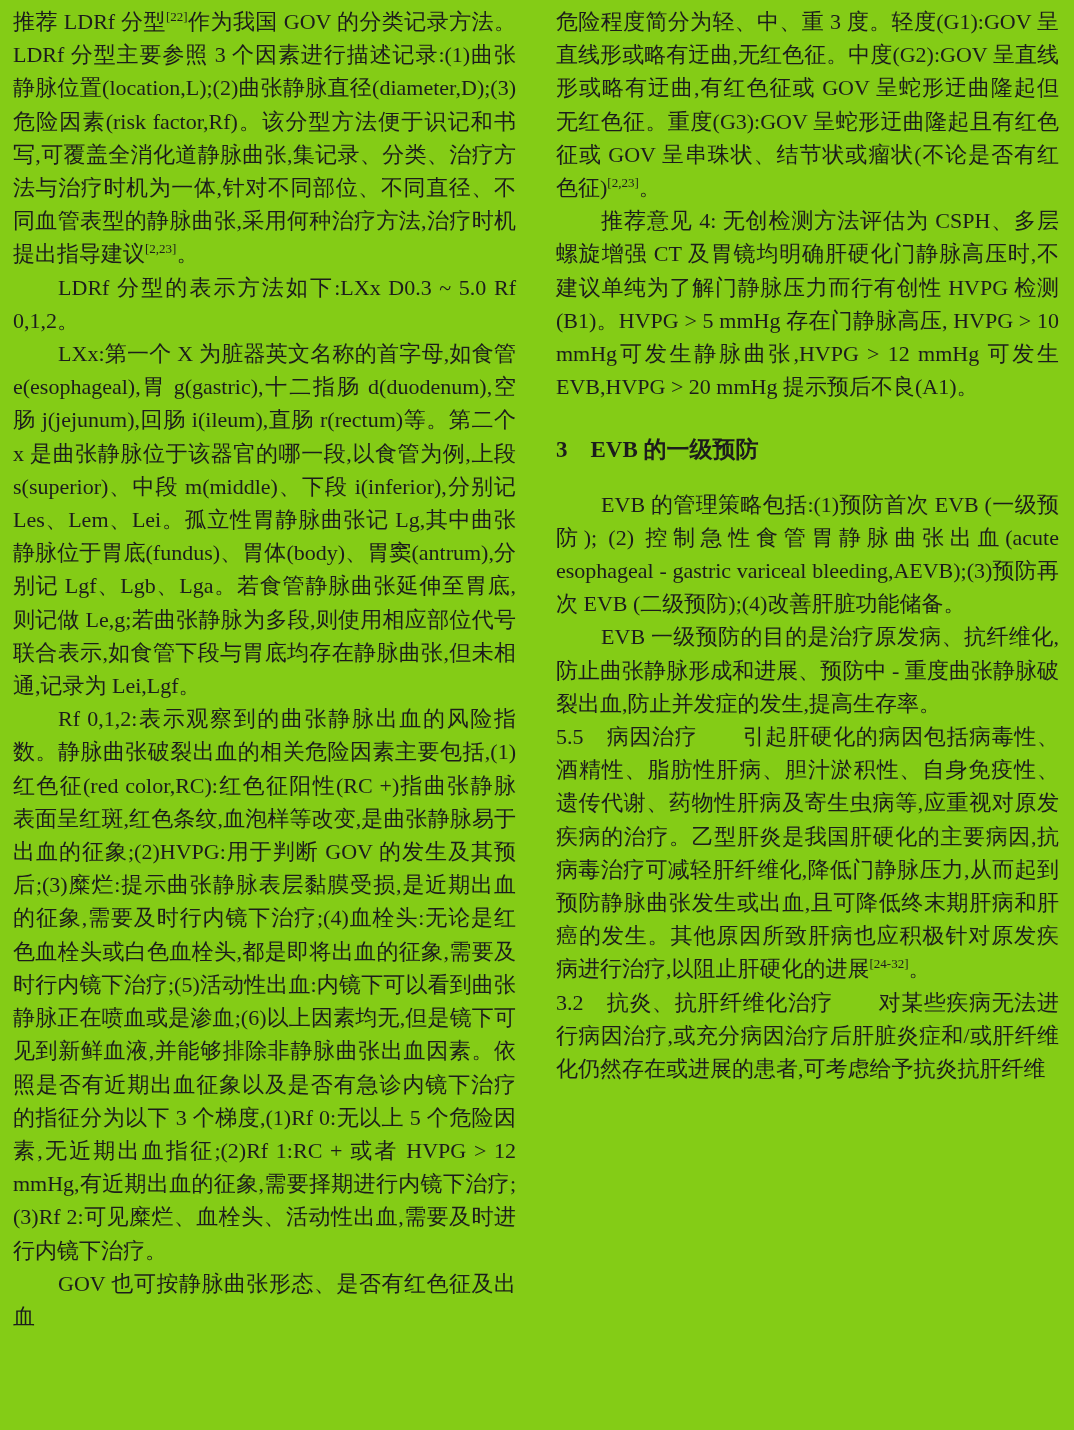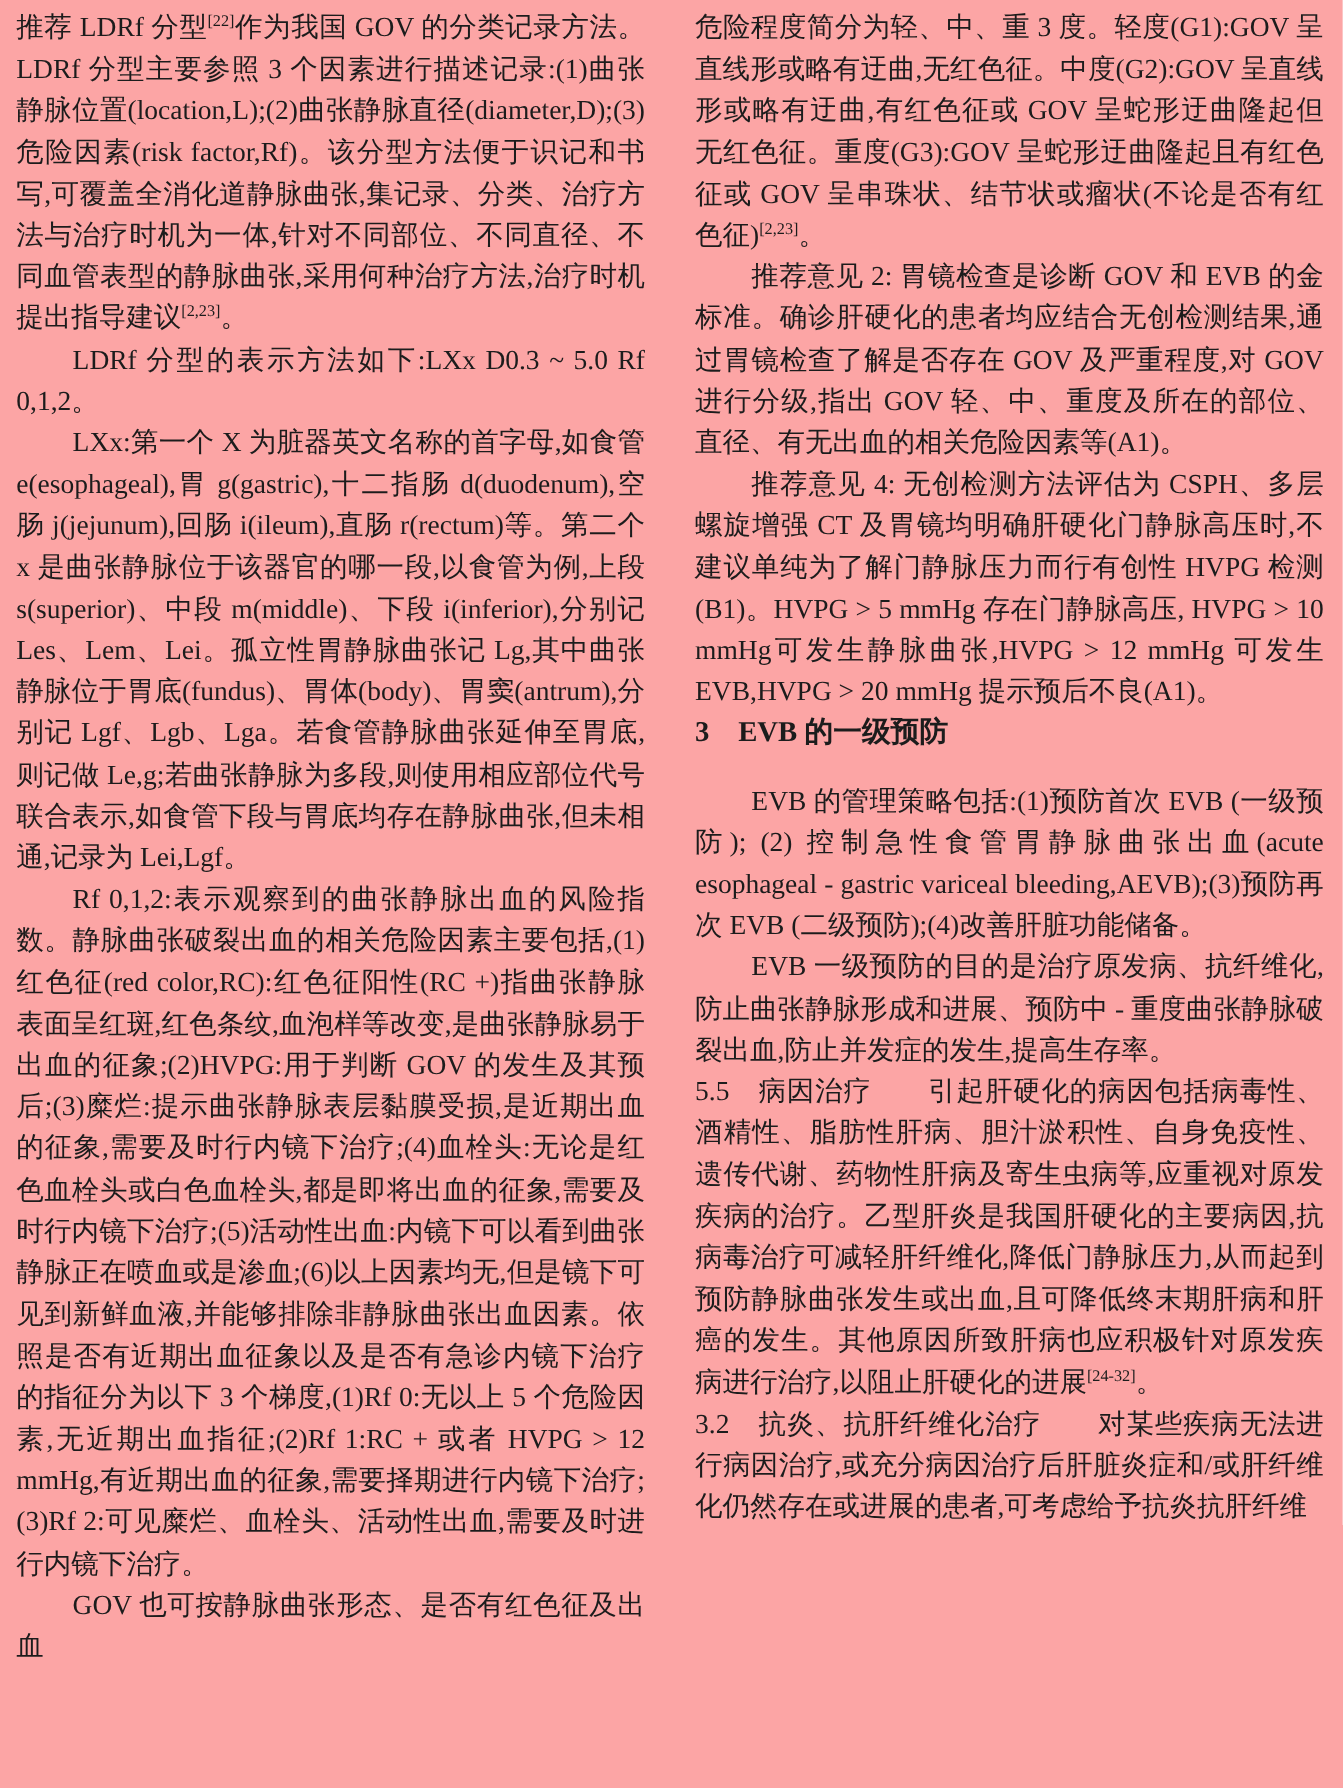--- a/index.html
+++ b/index.html
@@ -11,62 +11,61 @@
     font-family: "Liberation Serif", "DejaVu Serif", serif;
   }
   .page {
     box-sizing: border-box;
     width: 1074px;
     height: 1430px;
     padding: 5px 15px 0 13px;
     display: flex;
     gap: 40px;
     overflow: hidden;
-    background: #fca5a5;
+    background: #84cc16;
   }
   .col {
     flex: 0 0 503px;
     width: 503px;
   }
   .col p {
     margin: 0;
     font-size: 22px;
     line-height: 33.2px;
     text-align: justify;
     word-break: break-word;
   }
   .col p.indent { text-indent: 2.05em; }
   .col sup {
     font-size: 13px;
     line-height: 0;
     vertical-align: 8px;
   }
   .col h2 {
-    margin: 0 0 21px 0;
+    margin: 30px 0 21px 0;
     font-size: 23px;
     line-height: 33.2px;
     font-weight: bold;
     text-align: left;
     text-indent: 0;
   }
 </style>
 </head>
 <body>
 
 <div class="page">
   <div class="col">
       <p><span>推荐 LDRf 分型</span><sup>[22]</sup><span>作为我国 GOV 的分类记录方法。LDRf 分型主要参照 3 个因素进行描述记录:(1)曲张静脉位置(location,L);(2)曲张静脉直径(diameter,D);(3)危险因素(risk factor,Rf)。该分型方法便于识记和书写,可覆盖全消化道静脉曲张,集记录、分类、治疗方法与治疗时机为一体,针对不同部位、不同直径、不同血管表型的静脉曲张,采用何种治疗方法,治疗时机提出指导建议</span><sup>[2,23]</sup><span>。</span></p>
       <p class="indent"><span>LDRf 分型的表示方法如下:LXx D0.3 ~ 5.0 Rf 0,1,2。</span></p>
       <p class="indent"><span>LXx:第一个 X 为脏器英文名称的首字母,如食管 e(esophageal),胃 g(gastric),十二指肠 d(duodenum),空肠 j(jejunum),回肠 i(ileum),直肠 r(rectum)等。第二个 x 是曲张静脉位于该器官的哪一段,以食管为例,上段 s(superior)、中段 m(middle)、下段 i(inferior),分别记 Les、Lem、Lei。孤立性胃静脉曲张记 Lg,其中曲张静脉位于胃底(fundus)、胃体(body)、胃窦(antrum),分别记 Lgf、Lgb、Lga。若食管静脉曲张延伸至胃底,则记做 Le,g;若曲张静脉为多段,则使用相应部位代号联合表示,如食管下段与胃底均存在静脉曲张,但未相通,记录为 Lei,Lgf。</span></p>
       <p class="indent"><span>Rf 0,1,2:表示观察到的曲张静脉出血的风险指数。静脉曲张破裂出血的相关危险因素主要包括,(1)红色征(red color,RC):红色征阳性(RC +)指曲张静脉表面呈红斑,红色条纹,血泡样等改变,是曲张静脉易于出血的征象;(2)HVPG:用于判断 GOV 的发生及其预后;(3)糜烂:提示曲张静脉表层黏膜受损,是近期出血的征象,需要及时行内镜下治疗;(4)血栓头:无论是红色血栓头或白色血栓头,都是即将出血的征象,需要及时行内镜下治疗;(5)活动性出血:内镜下可以看到曲张静脉正在喷血或是渗血;(6)以上因素均无,但是镜下可见到新鲜血液,并能够排除非静脉曲张出血因素。依照是否有近期出血征象以及是否有急诊内镜下治疗的指征分为以下 3 个梯度,(1)Rf 0:无以上 5 个危险因素,无近期出血指征;(2)Rf 1:RC + 或者 HVPG &gt; 12 mmHg,有近期出血的征象,需要择期进行内镜下治疗;(3)Rf 2:可见糜烂、血栓头、活动性出血,需要及时进行内镜下治疗。</span></p>
       <p class="indent"><span>GOV 也可按静脉曲张形态、是否有红色征及出血</span></p>
     </div>
   <div class="col">
       <p><span>危险程度简分为轻、中、重 3 度。轻度(G1):GOV 呈直线形或略有迂曲,无红色征。中度(G2):GOV 呈直线形或略有迂曲,有红色征或 GOV 呈蛇形迂曲隆起但无红色征。重度(G3):GOV 呈蛇形迂曲隆起且有红色征或 GOV 呈串珠状、结节状或瘤状(不论是否有红色征)</span><sup>[2,23]</sup><span>。</span></p>
-      <p class="indent"><span>推荐意见 2: 胃镜检查是诊断 GOV 和 EVB 的金标准。确诊肝硬化的患者均应结合无创检测结果,通过胃镜检查了解是否存在 GOV 及严重程度,对 GOV 进行分级,指出 GOV 轻、中、重度及所在的部位、直径、有无出血的相关危险因素等(A1)。</span></p>
       <p class="indent"><span>推荐意见 4: 无创检测方法评估为 CSPH、多层螺旋增强 CT 及胃镜均明确肝硬化门静脉高压时,不建议单纯为了解门静脉压力而行有创性 HVPG 检测(B1)。HVPG &gt; 5 mmHg 存在门静脉高压, HVPG &gt; 10 mmHg可发生静脉曲张,HVPG &gt; 12 mmHg 可发生 EVB,HVPG &gt; 20 mmHg 提示预后不良(A1)。</span></p>
       <h2><span>3　EVB 的一级预防</span></h2>
       <p class="indent"><span>EVB 的管理策略包括:(1)预防首次 EVB (一级预防); (2) 控制急性食管胃静脉曲张出血(acute esophageal - gastric variceal bleeding,AEVB);(3)预防再次 EVB (二级预防);(4)改善肝脏功能储备。</span></p>
       <p class="indent"><span>EVB 一级预防的目的是治疗原发病、抗纤维化,防止曲张静脉形成和进展、预防中 - 重度曲张静脉破裂出血,防止并发症的发生,提高生存率。</span></p>
       <p><span>5.5　病因治疗　　引起肝硬化的病因包括病毒性、酒精性、脂肪性肝病、胆汁淤积性、自身免疫性、遗传代谢、药物性肝病及寄生虫病等,应重视对原发疾病的治疗。乙型肝炎是我国肝硬化的主要病因,抗病毒治疗可减轻肝纤维化,降低门静脉压力,从而起到预防静脉曲张发生或出血,且可降低终末期肝病和肝癌的发生。其他原因所致肝病也应积极针对原发疾病进行治疗,以阻止肝硬化的进展</span><sup>[24-32]</sup><span>。</span></p>
       <p><span>3.2　抗炎、抗肝纤维化治疗　　对某些疾病无法进行病因治疗,或充分病因治疗后肝脏炎症和/或肝纤维化仍然存在或进展的患者,可考虑给予抗炎抗肝纤维</span></p>
     </div>
 </div>
 
 </body></html>

